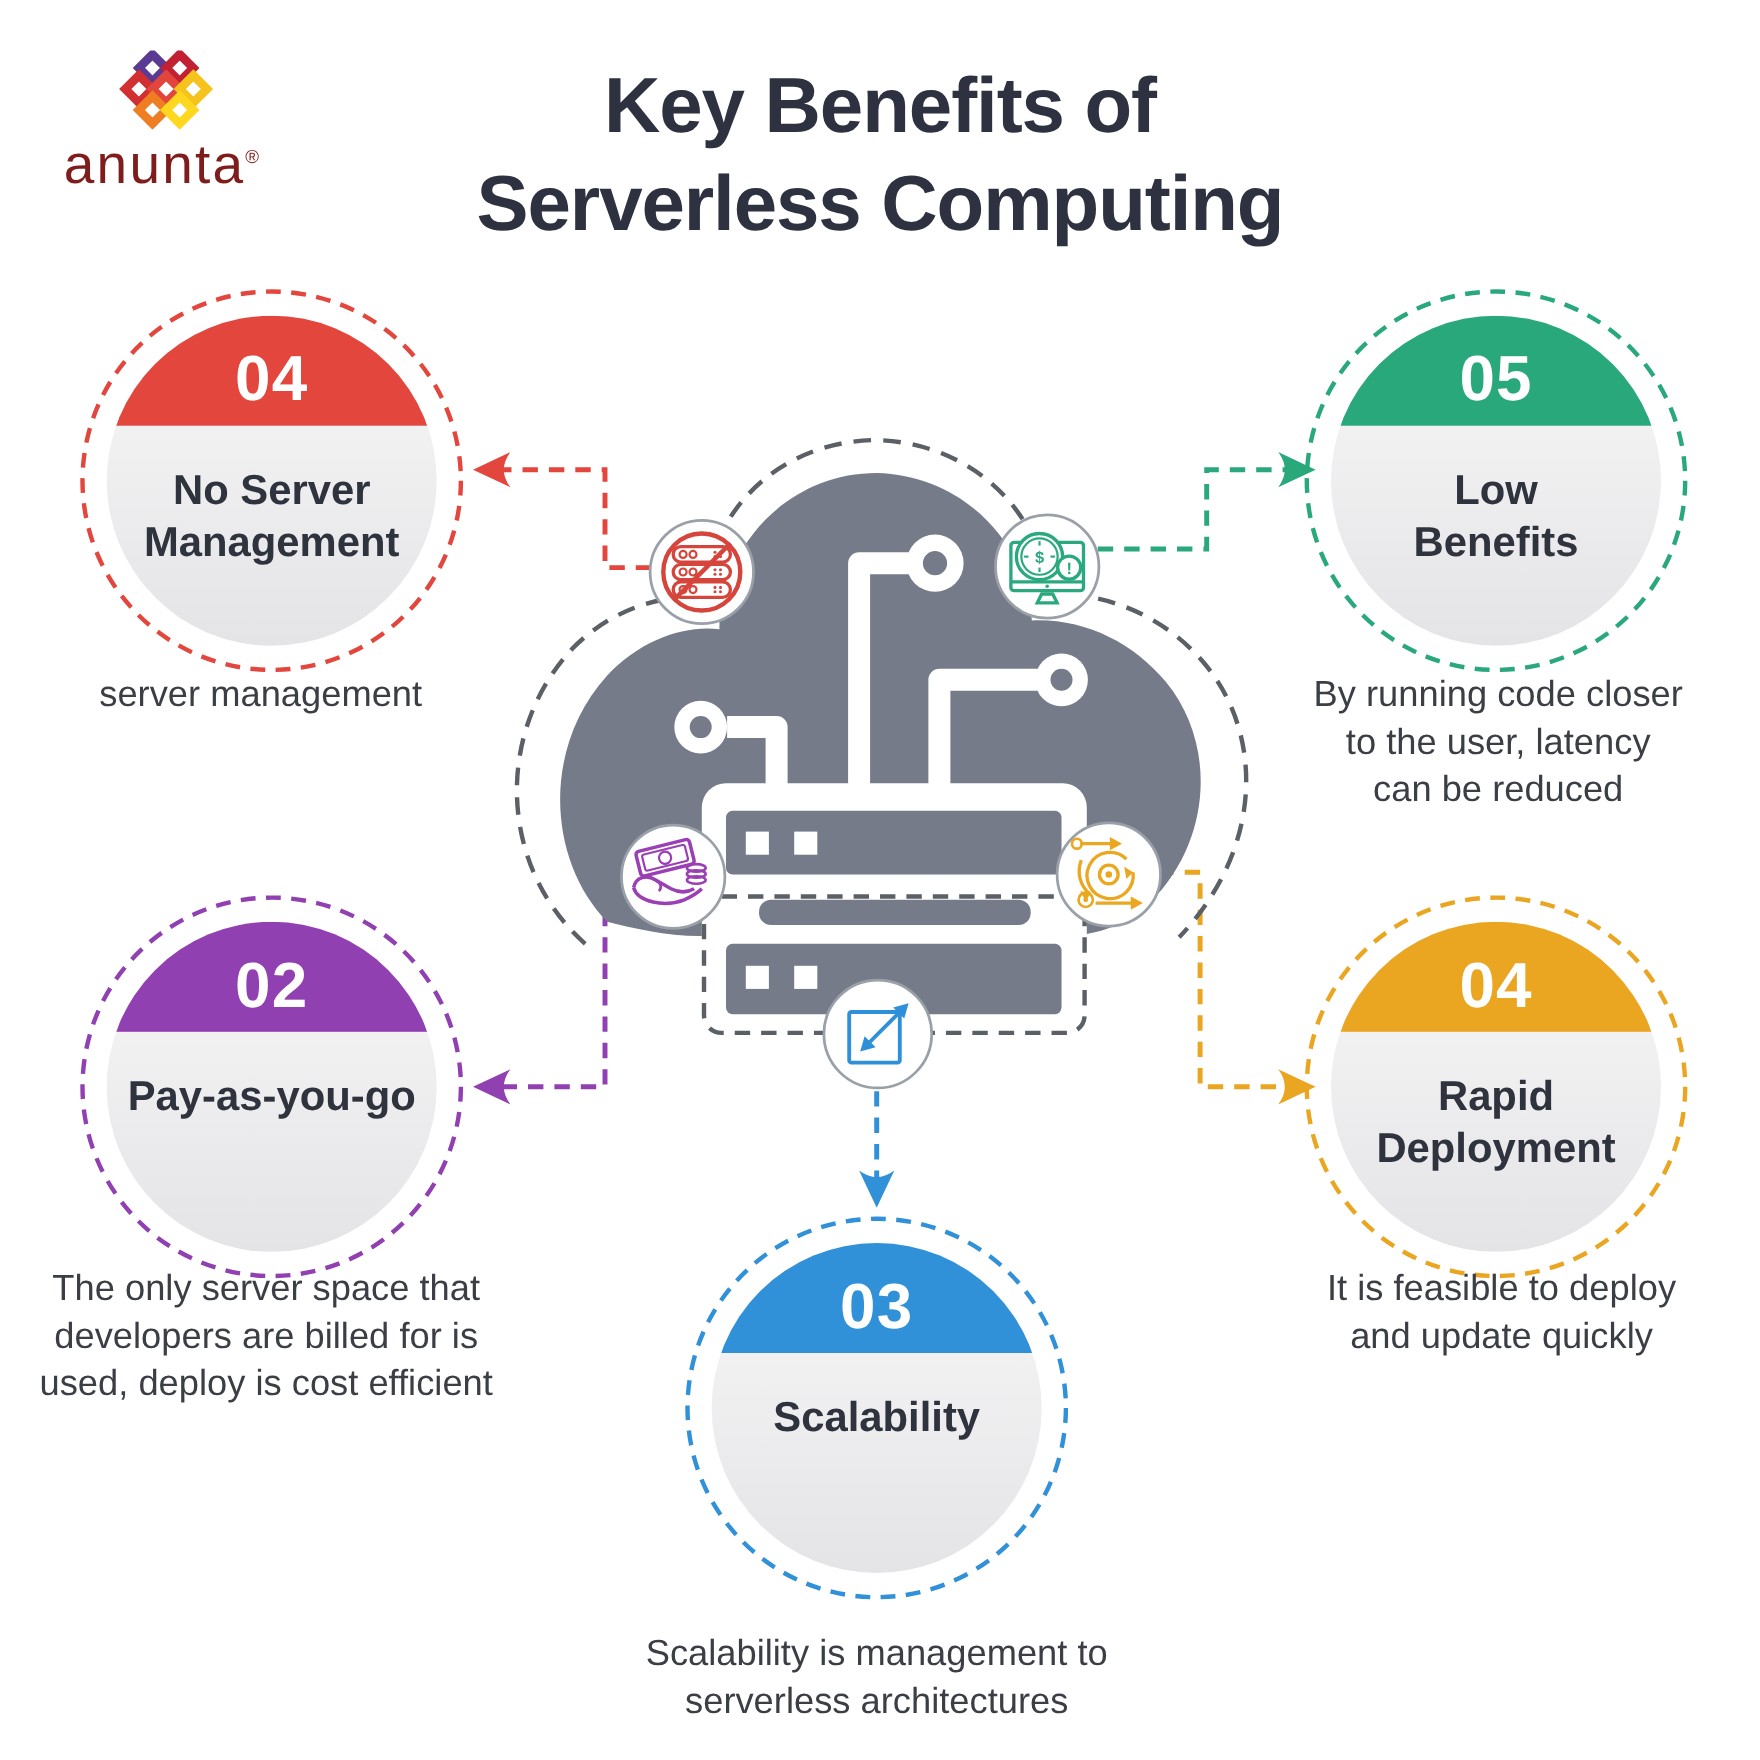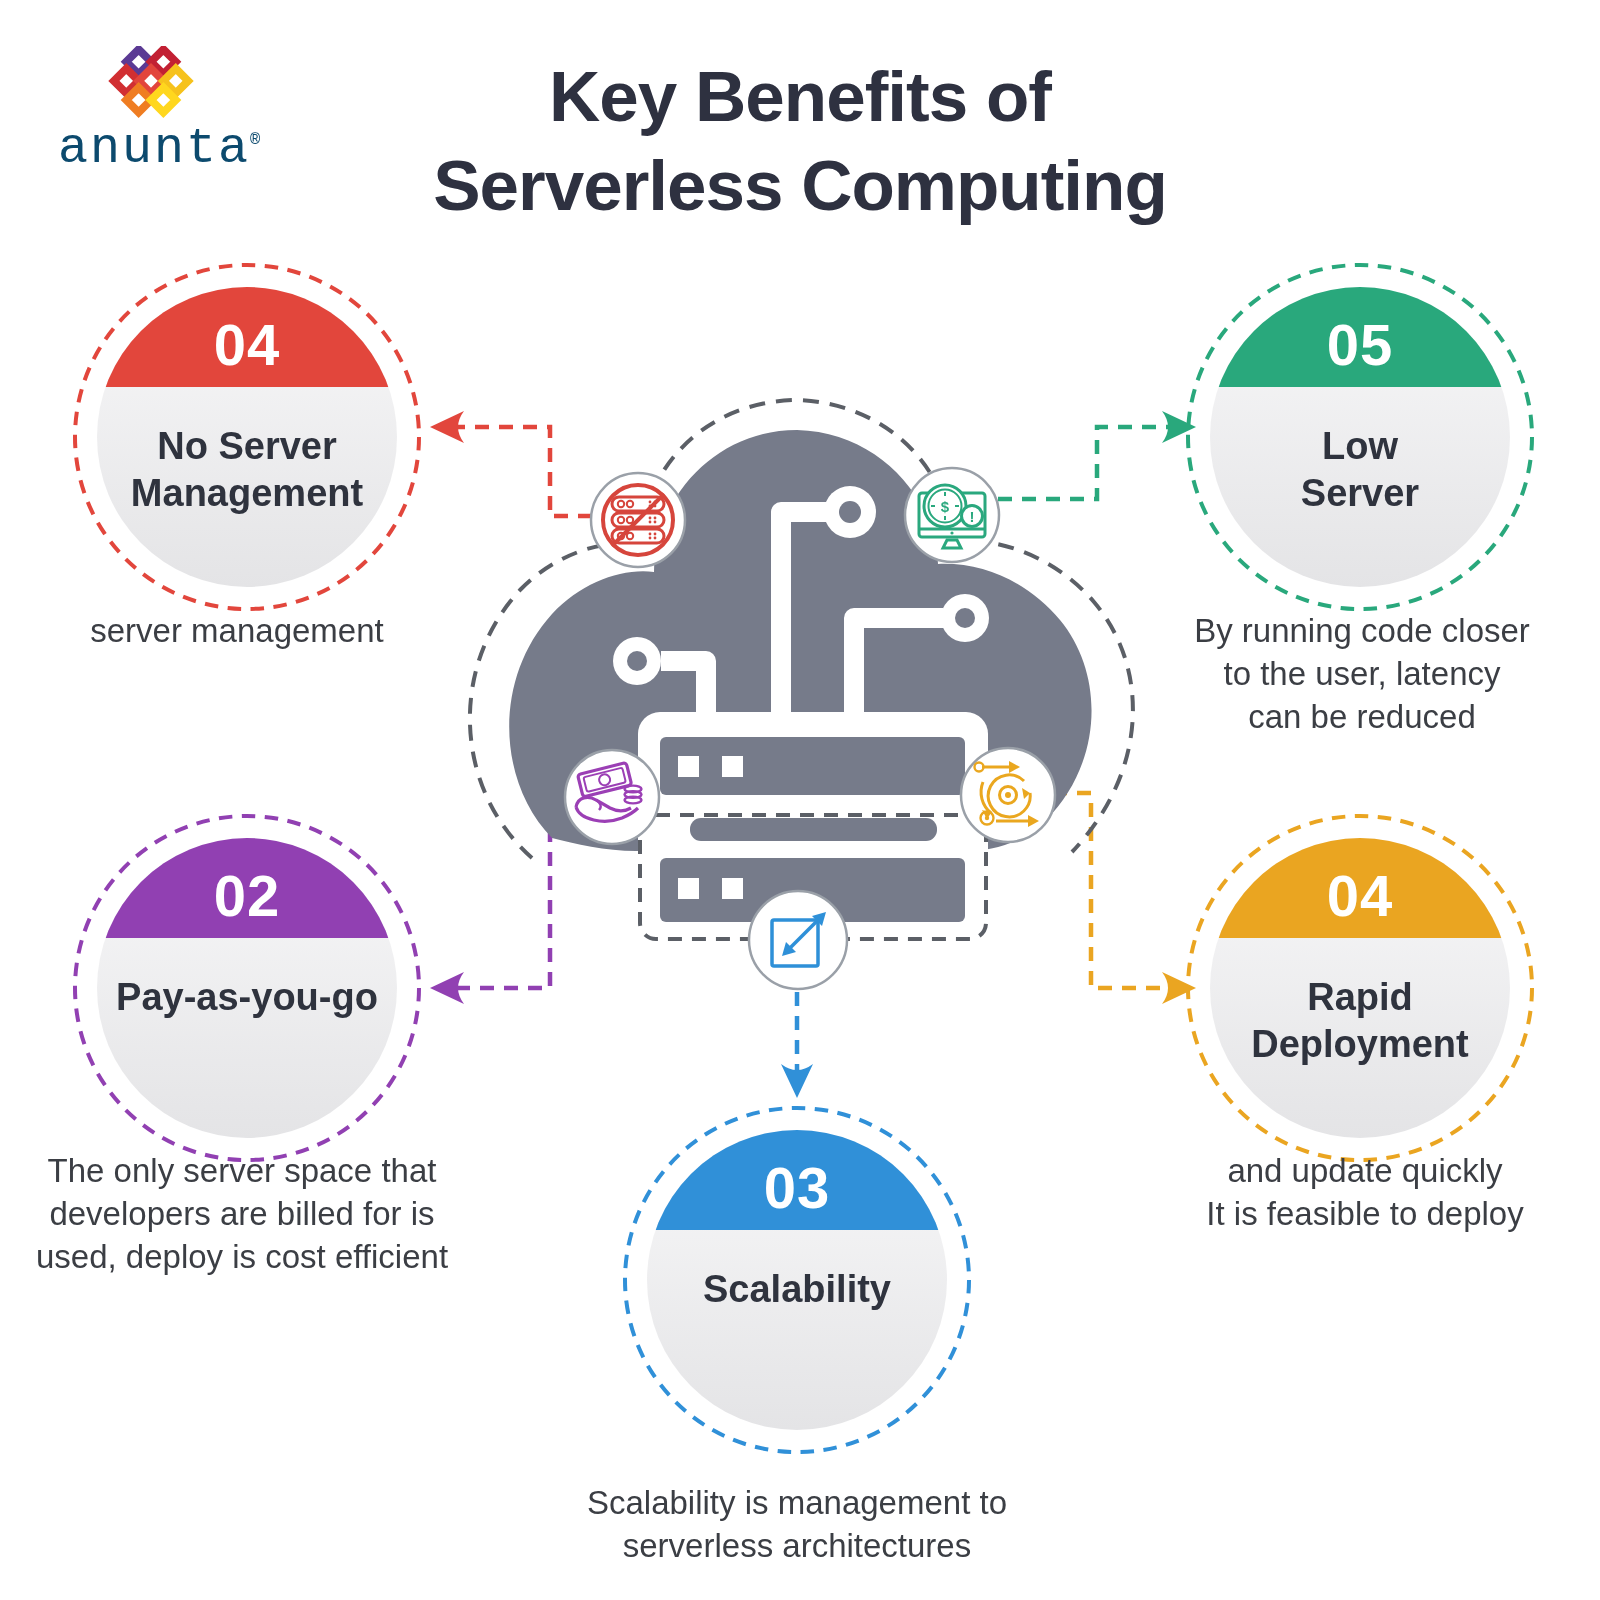--- a/index.html
+++ b/index.html
@@ -3,21 +3,21 @@
 <meta charset="utf-8">
 <style>
   html,body{margin:0;padding:0;background:#ffffff;}
   .page{position:relative;width:1600px;height:1600px;background:#ffffff;overflow:hidden;
         font-family:"Liberation Sans","DejaVu Sans",sans-serif;}
   svg.stage{position:absolute;left:0;top:0;z-index:1;}
 
   
   .logo{position:absolute;left:58px;top:46px;z-index:3;width:220px;}
   .logo .knot{display:block;margin-left:48px;}
-  .logo .word{font-size:50px;font-weight:500;color:#0c4a6e;letter-spacing:2px;line-height:1;margin-top:6px;font-family:Liberation Mono, monospace;}
+  .logo .word{font-size:50px;font-weight:500;color:#7f1d1d;letter-spacing:2px;line-height:1;margin-top:6px;}
   .logo .reg{font-size:17px;vertical-align:super;font-weight:400;}
 
   
   .title{position:absolute;left:0;top:52px;width:1600px;text-align:center;z-index:2;
          font-weight:700;font-size:71px;line-height:1.26;color:#2e3140;letter-spacing:-1px;}
 
   
   .binner{position:absolute;width:300px;height:300px;border-radius:50%;overflow:hidden;z-index:2;
           background:linear-gradient(180deg,#f8f8f9 0%,#e4e4e6 100%);}
   .cap{position:absolute;left:0;top:0;right:0;height:100px;display:flex;align-items:center;justify-content:center;}
@@ -227,21 +227,21 @@
         <span>Management</span>
     </div>
   </div>
 
   <div class="binner" style="left:1210px;top:287px;">
     <div class="cap" style="background:#29a87c;">
       <div class="num">05</div>
     </div>
     <div class="label">
       <span>Low</span>
-        <span>Server</span>
+        <span>Benefits</span>
     </div>
   </div>
 
   <div class="binner" style="left:97px;top:838px;">
     <div class="cap" style="background:#9140b2;">
       <div class="num">02</div>
     </div>
     <div class="label">
       <span>Pay-as-you-go</span>
     </div>
@@ -273,21 +273,21 @@
     <span>By running code closer</span>
       <span>to the user, latency</span>
       <span>can be reduced</span>
   </div>
   <div class="desc" style="left:22px;top:1150px;width:440px;">
     <span>The only server space that</span>
       <span>developers are billed for is</span>
       <span>used, deploy is cost efficient</span>
   </div>
   <div class="desc" style="left:1175px;top:1150px;width:380px;">
-    <span>and update quickly</span>
-      <span>It is feasible to deploy</span>
+    <span>It is feasible to deploy</span>
+      <span>and update quickly</span>
   </div>
   <div class="desc" style="left:557px;top:1482px;width:480px;">
     <span>Scalability is management to</span>
       <span>serverless architectures</span>
   </div>
 
 </div>
 
 </body></html>

